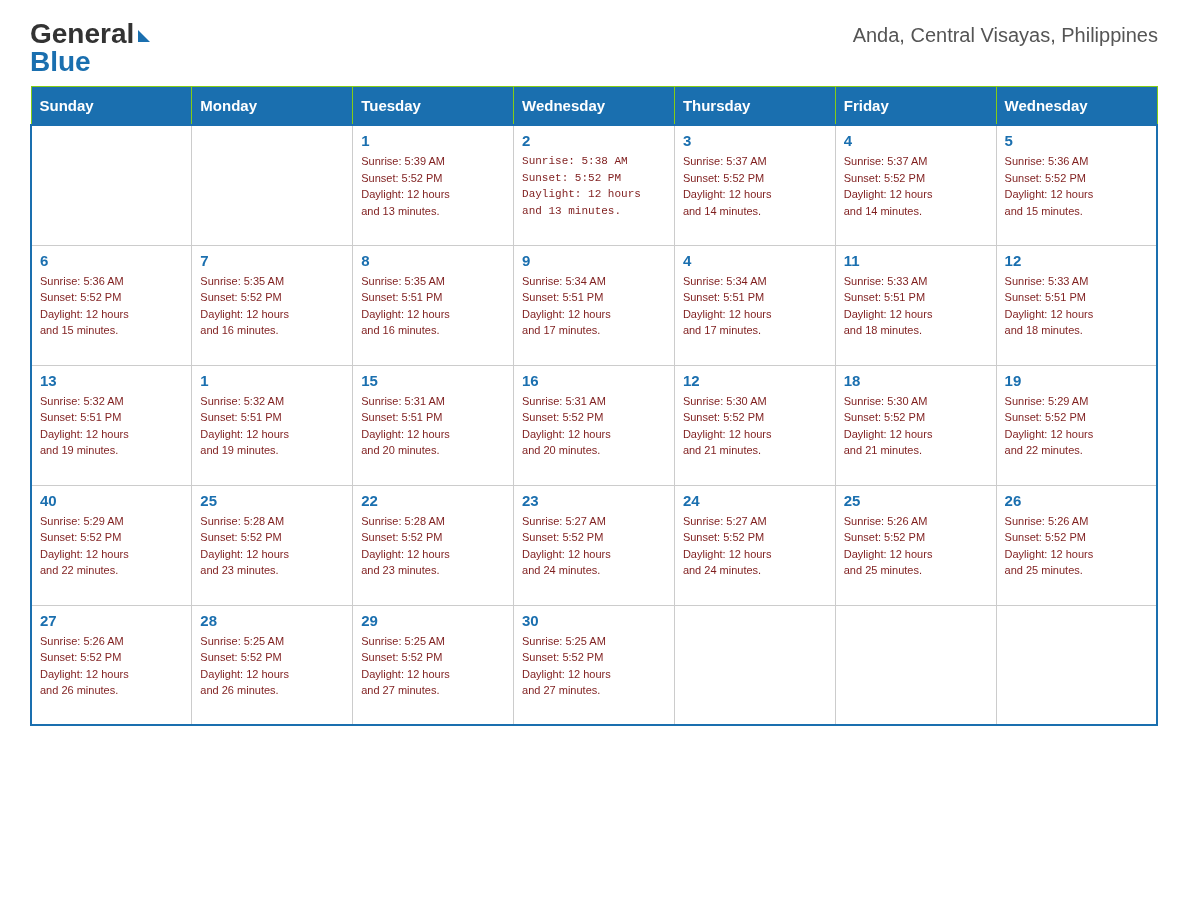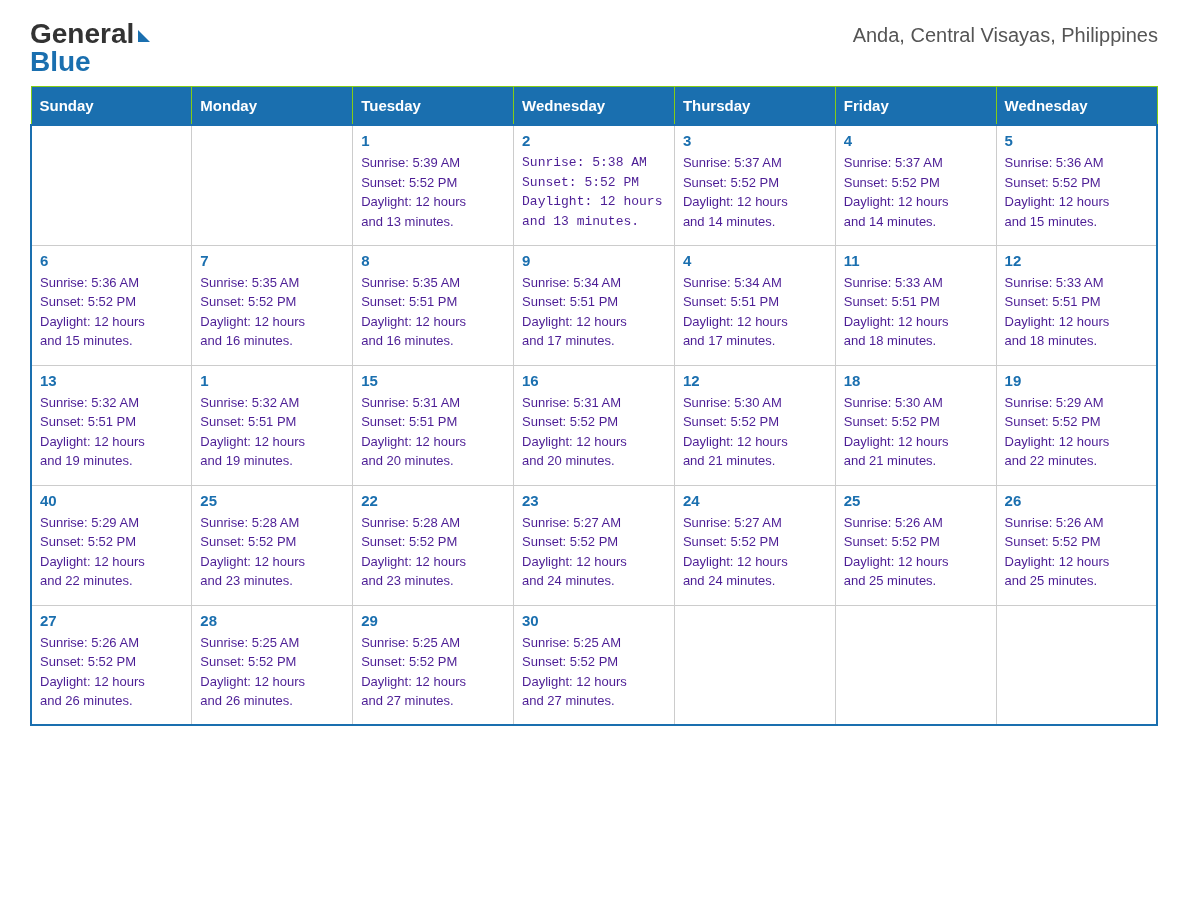--- a/index.html
+++ b/index.html
@@ -86,22 +86,22 @@
     .calendar tbody tr td.empty {
       background: #fff;
     }
     .day-number {
       font-size: 15px;
       color: #1a6faf;
       font-weight: bold;
       margin-bottom: 4px;
     }
     .day-info {
-      font-size: 13px;
-      color: #4c1d95;
+      font-size: 11px;
+      color: #7f1d1d;
       line-height: 1.5;
     }
     .calendar tbody tr:first-child td {
       border-top: 2px solid #1a6faf;
     }
     .calendar tbody tr td:first-child {
       border-left: 2px solid #1a6faf;
     }
     .calendar tbody tr td:last-child {
       border-right: 2px solid #1a6faf;

